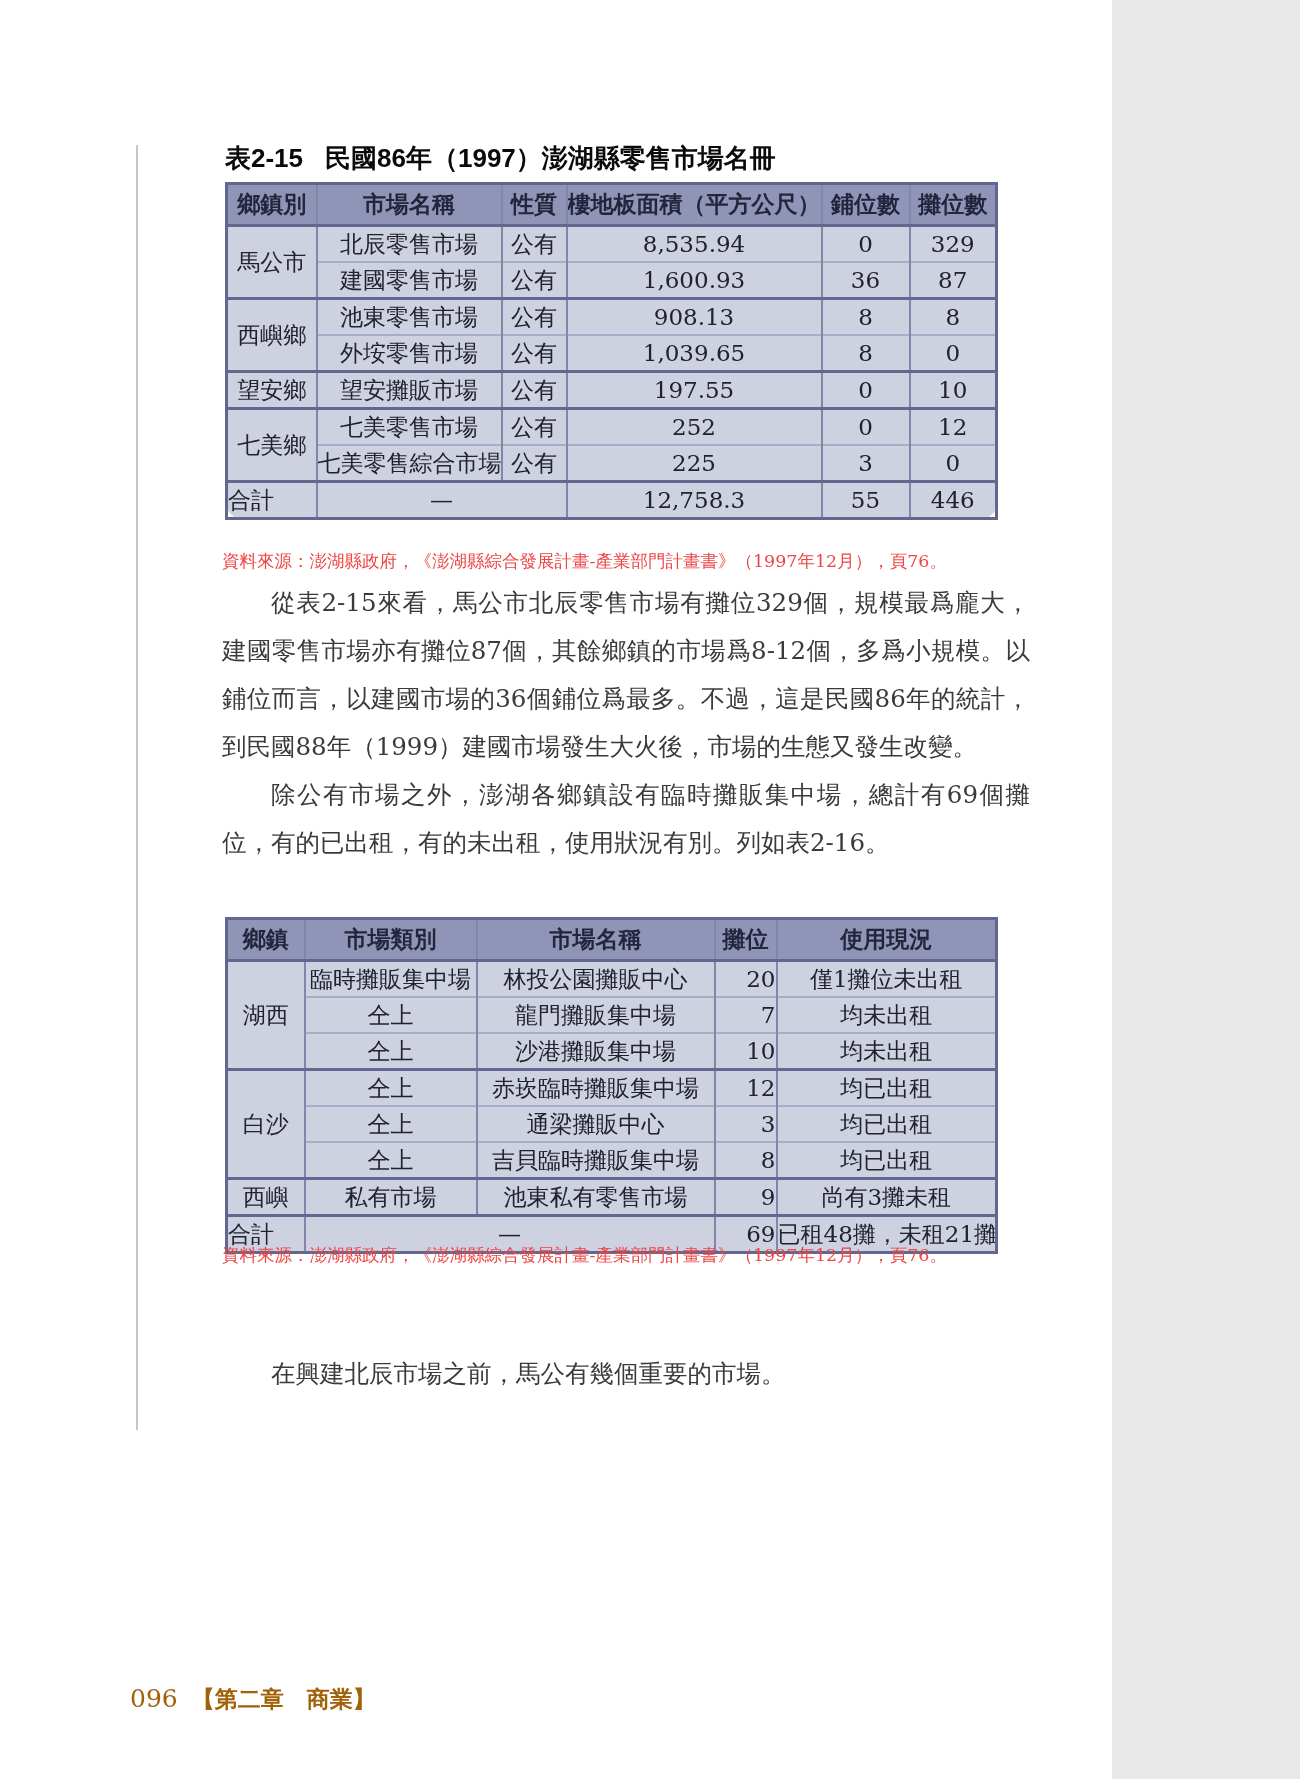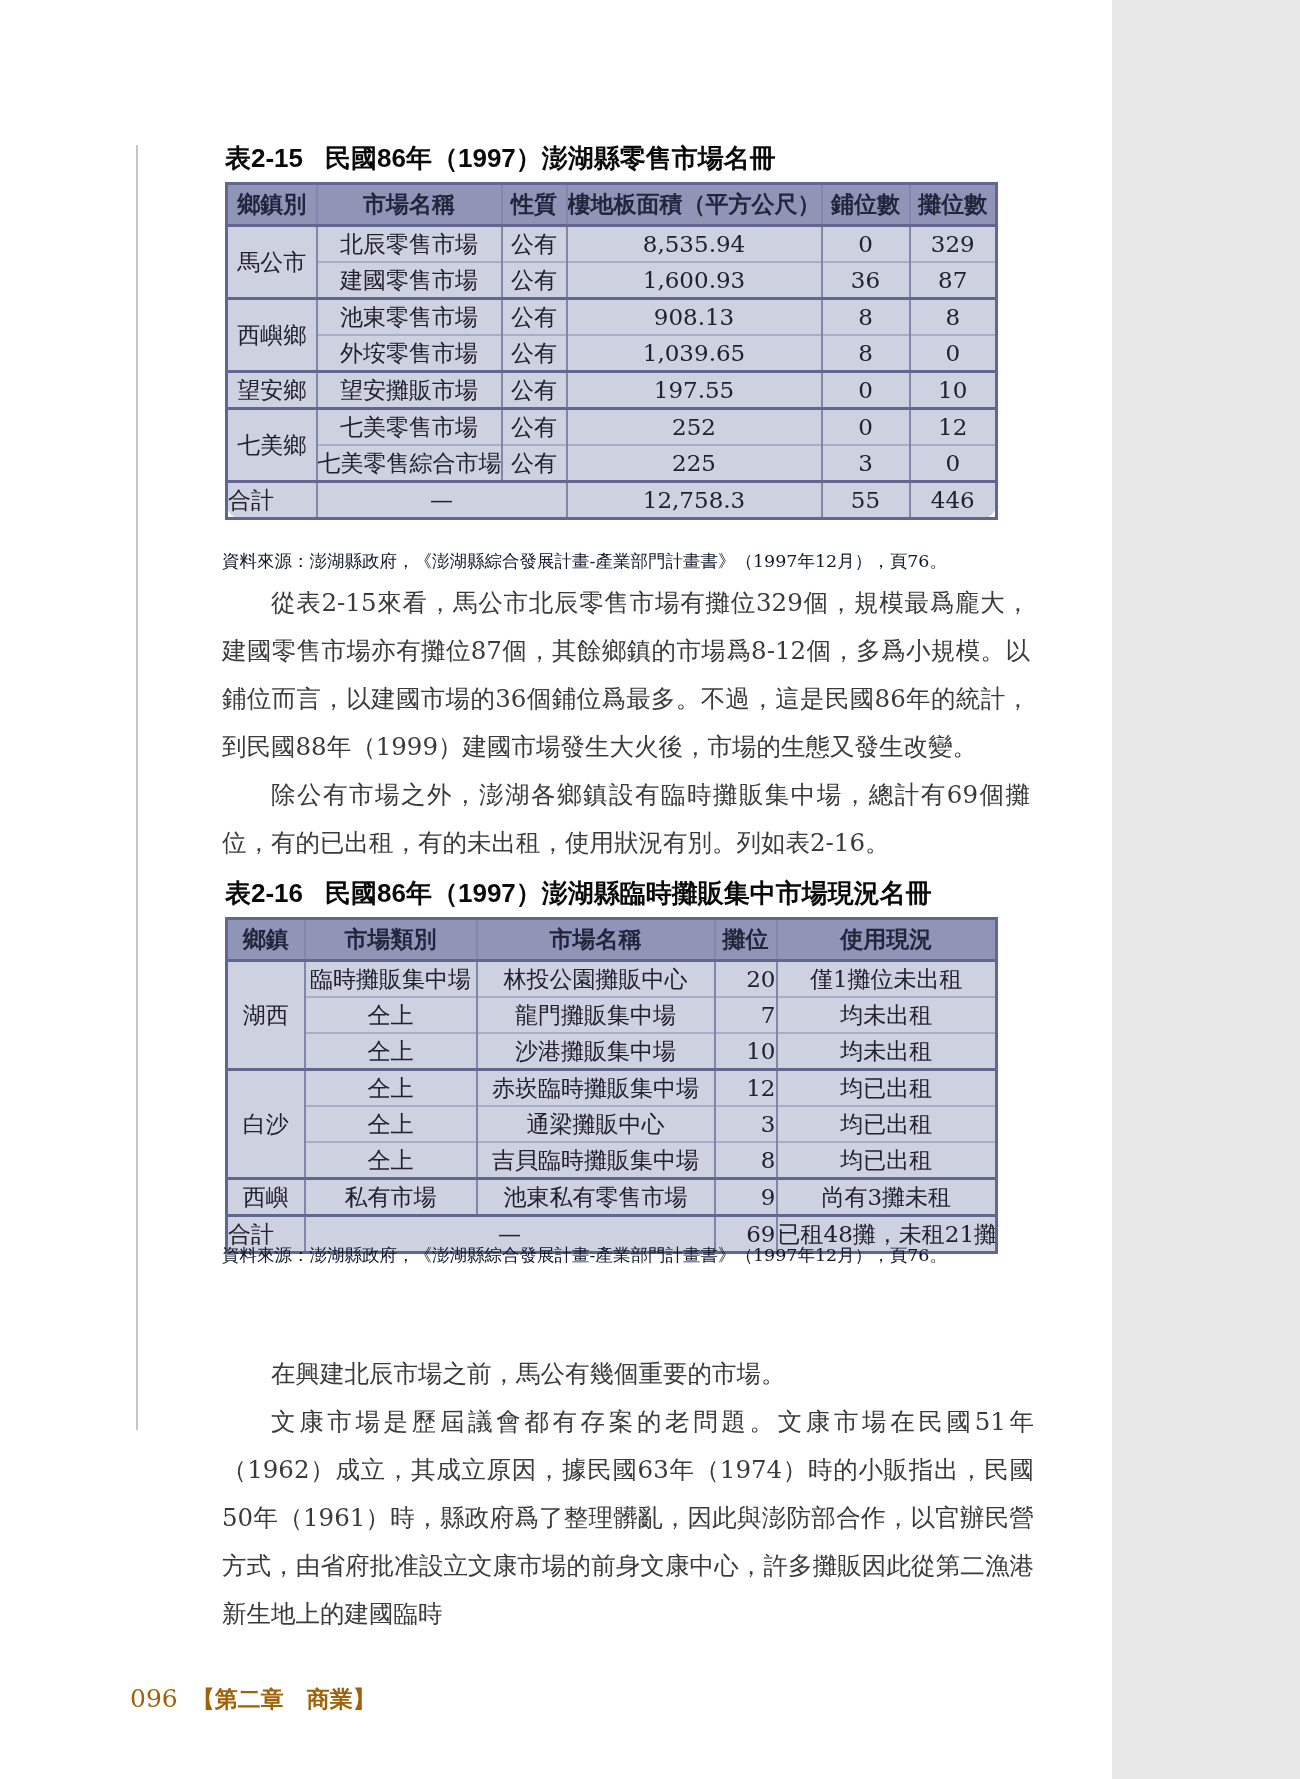--- a/index.html
+++ b/index.html
@@ -59,21 +59,21 @@
   .tbl tbody td{height:34px;}
   .tbl tr.grp td{border-top:3px solid var(--border_dark);}
   .tbl tr.sub td{border-top:2px solid var(--border_light);}
   .c-center{text-align:center;}
   .c-left{text-align:center;padding-left:9px;}
   .c-right{text-align:right;padding-right:13px;}
   .c-label{text-align:left;padding-left:8px;}
 
   .source{
     position:absolute;left:222px;
-    font-size:17.5px;color:#0f172a;white-space:nowrap;
+    font-size:17.5px;color:#ef4444;white-space:nowrap;
   }
   #source1{top:549px;}
   #source2{top:1243px;}
 
   .textblock{
     position:absolute;left:222px;width:808px;
     font-size:24.5px;line-height:48px;color:var(--body_text);
     text-align:justify;
   }
   #textblock1{top:579px;}
@@ -183,23 +183,20 @@
     </tbody>
   </table>
 
   <div class="source" id="source1">資料來源：澎湖縣政府，《澎湖縣綜合發展計畫-產業部門計畫書》（1997年12月），頁76。</div>
 
   <div class="textblock" id="textblock1">
     <p>從表2-15來看，馬公市北辰零售市場有攤位329個，規模最爲龐大，建國零售市場亦有攤位87個，其餘鄉鎮的市場爲8-12個，多爲小規模。以鋪位而言，以建國市場的36個鋪位爲最多。不過，這是民國86年的統計，到民國88年（1999）建國市場發生大火後，市場的生態又發生改變。</p>
     <p>除公有市場之外，澎湖各鄉鎮設有臨時攤販集中場，總計有69個攤位，有的已出租，有的未出租，使用狀況有別。列如表2-16。</p>
   </div>
 
-  <div class="caption" id="caption2">
-    <span>表2-16</span><span class="cap-title">民國86年（1997）澎湖縣臨時攤販集中市場現況名冊</span>
-  </div>
 
   <table class="tbl" id="table2">
     <colgroup>
       <col style="width:78px">
         <col style="width:172px">
         <col style="width:238px">
       <col style="width:62px">
         <col style="width:220px">
     </colgroup>
     <thead>
@@ -263,20 +260,19 @@
         <td class="c-right">69</td>
         <td class="c-left">已租48攤，未租21攤</td>
       </tr>
     </tbody>
   </table>
 
   <div class="source" id="source2">資料來源：澎湖縣政府，《澎湖縣綜合發展計畫-產業部門計畫書》（1997年12月），頁76。</div>
 
   <div class="textblock" id="textblock2">
     <p>在興建北辰市場之前，馬公有幾個重要的市場。</p>
-    <p>文康市場是歷屆議會都有存案的老問題。文康市場在民國51年（1962）成立，其成立原因，據民國63年（1974）時的小販指出，民國50年（1961）時，縣政府爲了整理髒亂，因此與澎防部合作，以官辦民營方式，由省府批准設立文康市場的前身文康中心，許多攤販因此從第二漁港新生地上的建國臨時</p>
   </div>
 
   <div class="footer">
     <span>096</span><span class="chap">【第二章　商業】</span>
   </div>
 
 </div>
 
 </body></html>

